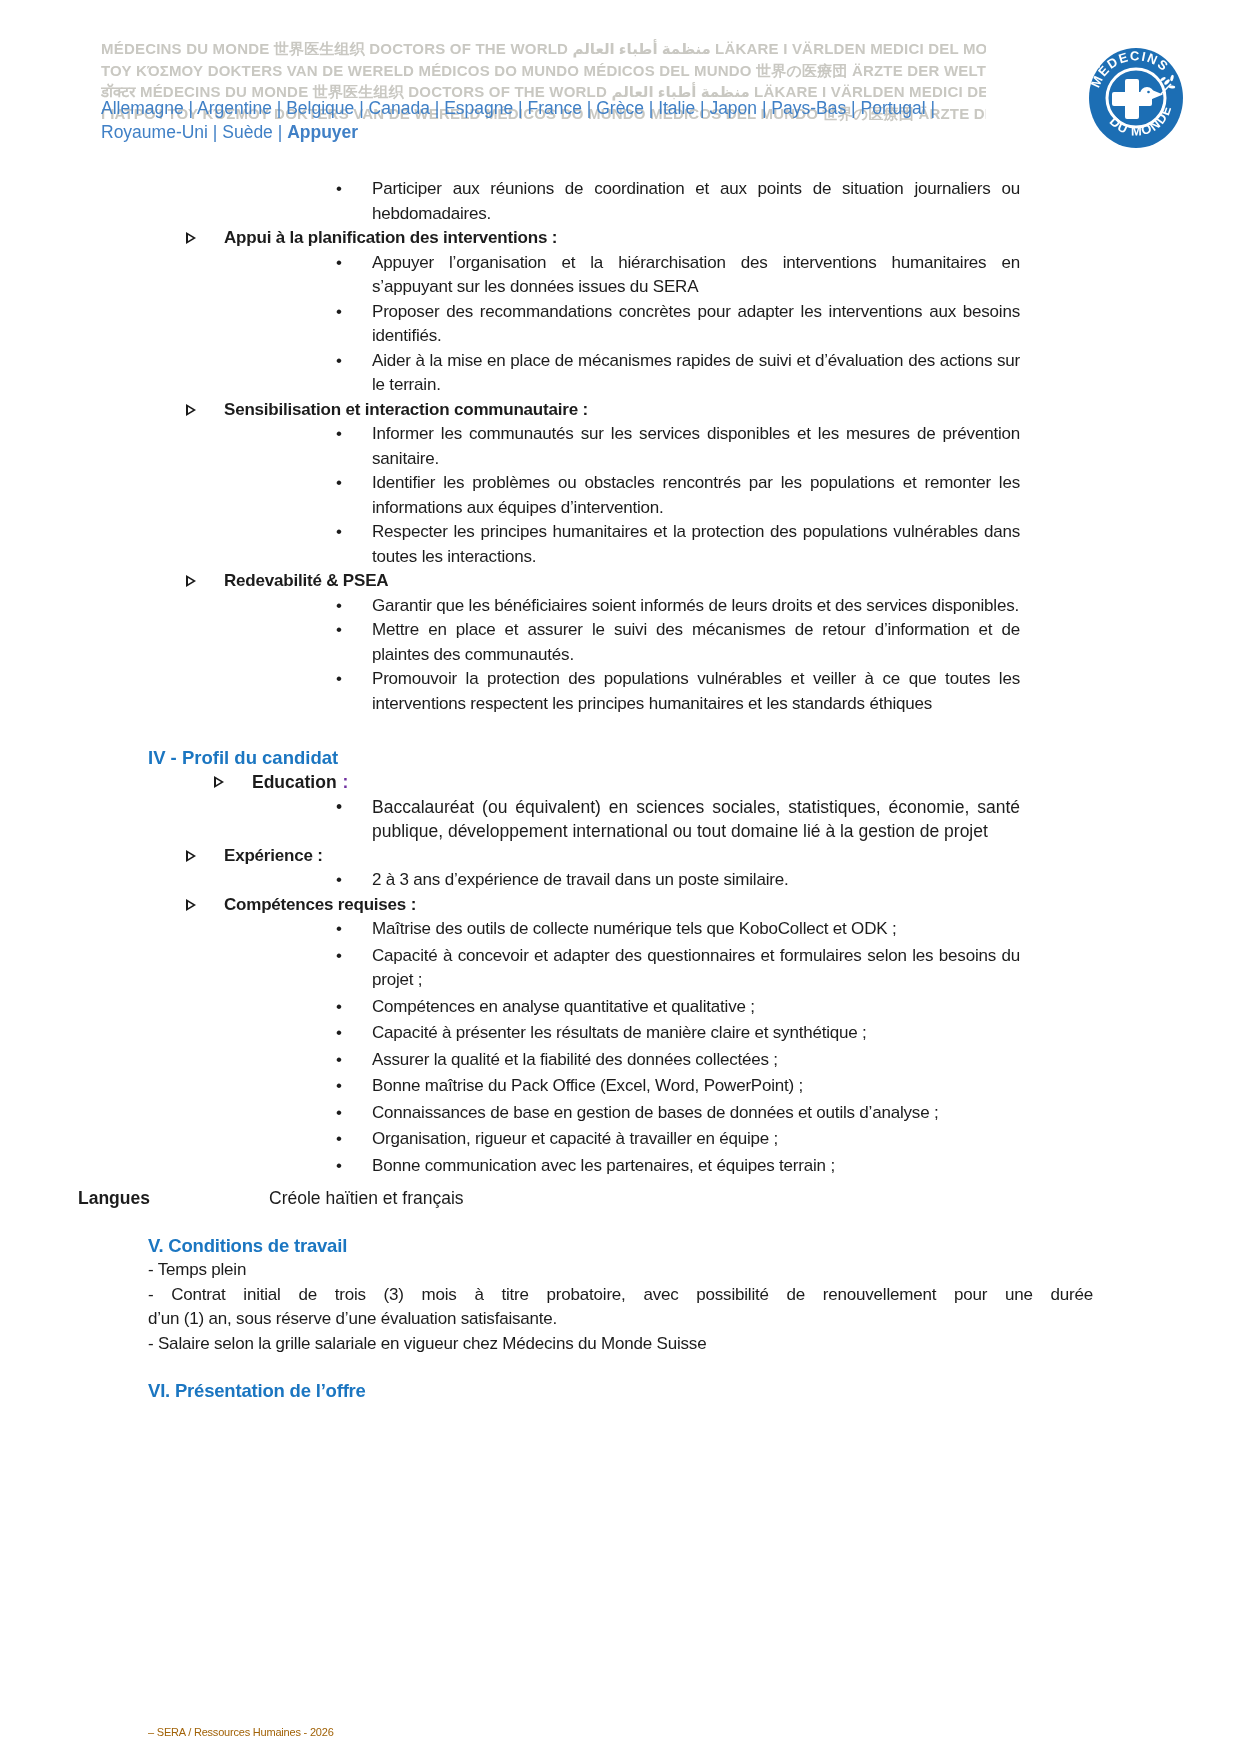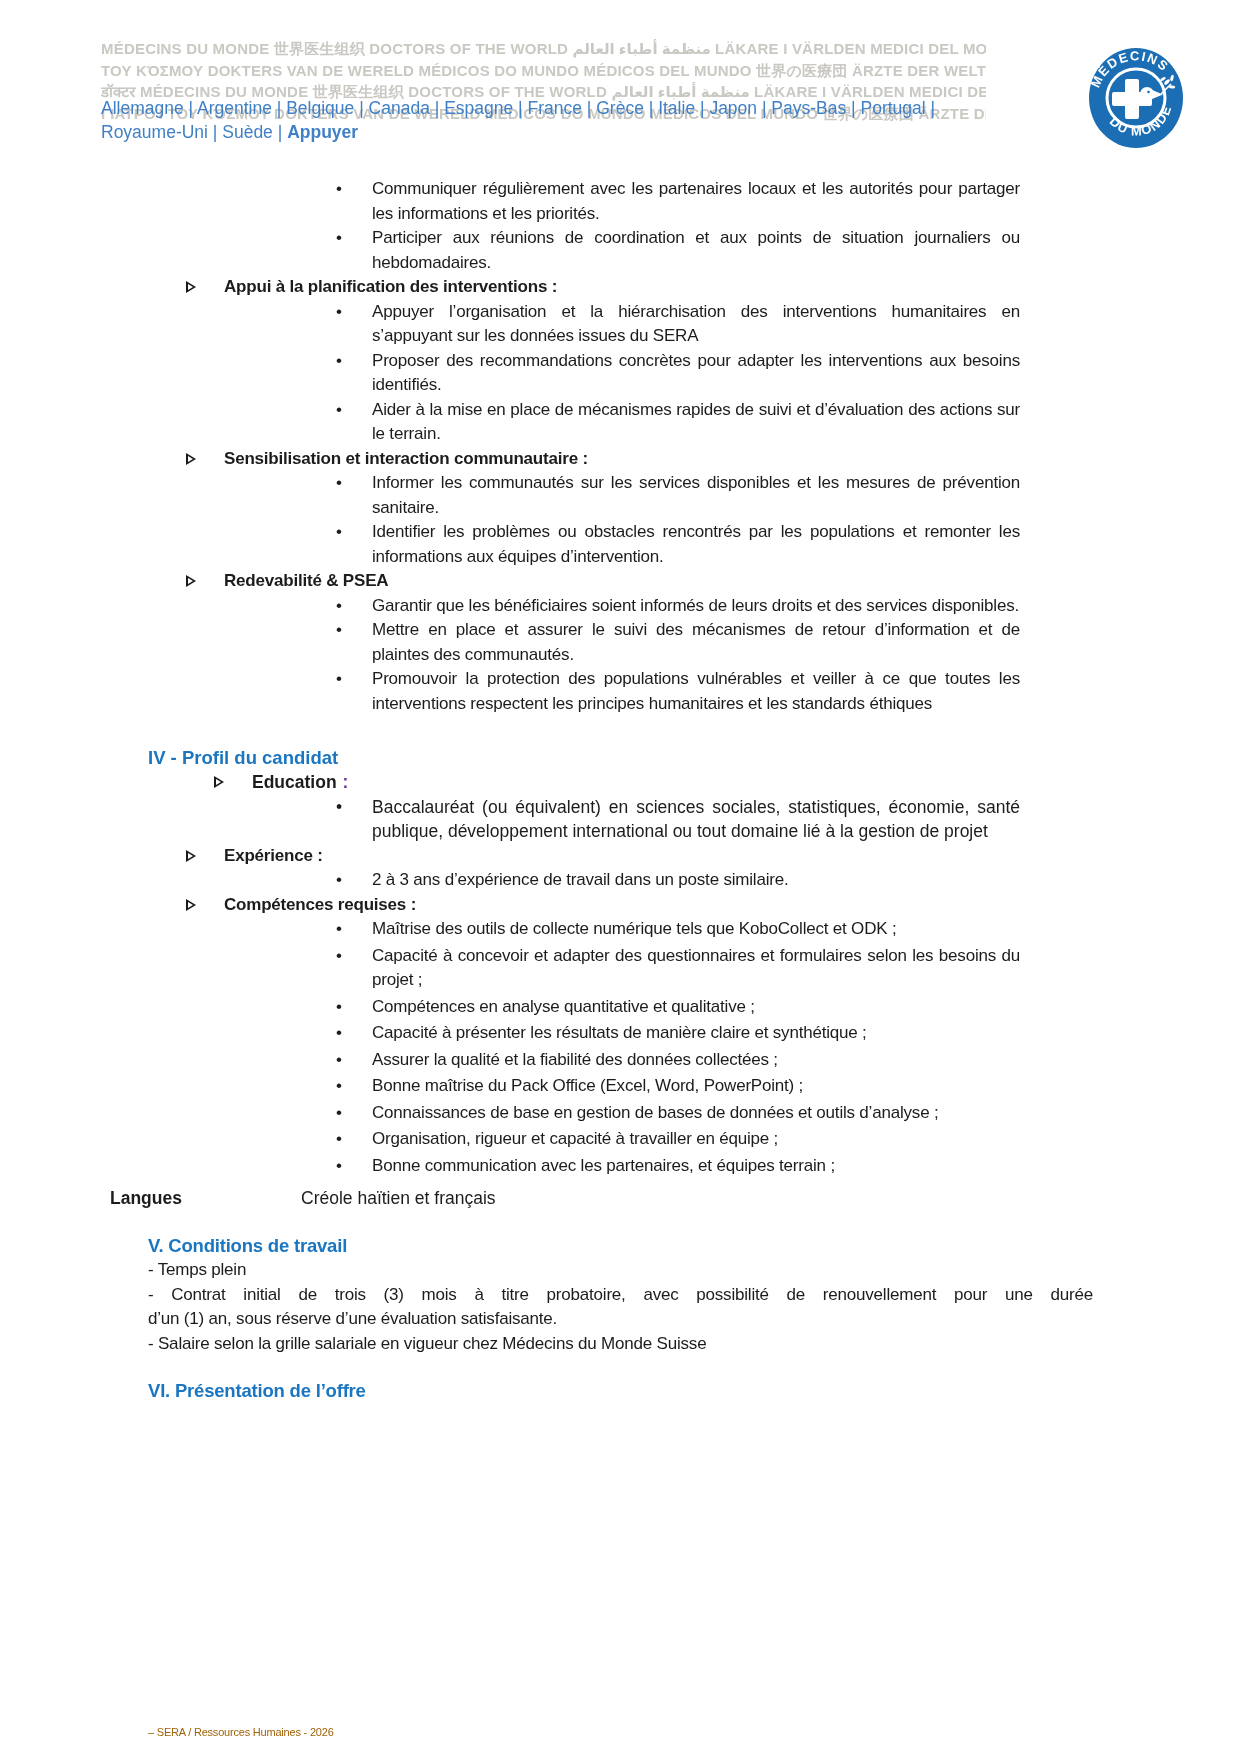--- a/index.html
+++ b/index.html
@@ -29,21 +29,21 @@
   .arrowitem::after{content:"";position:absolute;left:-36px;top:9px;width:0;height:0;
         border-top:3px solid transparent;border-bottom:3px solid transparent;border-left:5px solid #fff;}
   .colon{color:var(--purple,#7030a0);margin-left:6px;font-weight:bold;}
   .sectionH{margin-left:148px;color:var(--accent,#1b76c1);font-weight:bold;font-size:18.5px;line-height:25px;letter-spacing:-0.2px;}
   .sectionH.regular{letter-spacing:0;}
   .mt-iv{margin-top:29px;}
   .mt-v{margin-top:22px;}
   .mt-vi{margin-top:22px;}
   .plain{margin-left:148px;width:945px;text-align:justify;letter-spacing:-0.2px;}
   .jline{display:block;text-align:justify;text-align-last:justify;}
-  .langRow{display:flex;margin-left:110px;margin-top:8px;line-height:25px;letter-spacing:0;font-size:17.5px;}
+  .langRow{display:flex;margin-left:78px;margin-top:8px;line-height:25px;letter-spacing:0;font-size:17.5px;}
   .langRow .lab{font-weight:bold;width:191px;flex:none;}
   .footer{position:absolute;left:148px;top:1726px;font-size:11px;letter-spacing:-0.2px;color:#a16207;}
 </style>
 </head>
 <body>
 
 <div class="page" style="--accent: #1b76c1; --countries: #4080c6; --wm: #c9c8c2; --purple: #7030a0;">
 
   <header>
     <div class="watermark">
@@ -83,31 +83,31 @@
         <ellipse cx="40" cy="-12" rx="3.2" ry="1.5" transform="rotate(5 40 -12)"></ellipse>
         <ellipse cx="40" cy="-21" rx="3.2" ry="1.5" transform="rotate(-75 40 -21)"></ellipse>
         <ellipse cx="31" cy="-20" rx="3" ry="1.4" transform="rotate(-30 31 -20)"></ellipse>
       </g>
       <circle cx="12.5" cy="-6" r="1.3" fill="#1c6eb4"></circle>
     </svg>
   </header>
 
   <main>
 
-    <p class="bullet">Communiquer régulièrement avec les partenaires locaux et les autorités pour partager les informations et les priorités.</p>
     <p class="bullet">Participer aux réunions de coordination et aux points de situation journaliers ou hebdomadaires.</p>
 
     <p class="arrowitem">Appui à la planification des interventions :</p>
     <p class="bullet">Appuyer l’organisation et la hiérarchisation des interventions humanitaires en s’appuyant sur les données issues du SERA</p>
     <p class="bullet">Proposer des recommandations concrètes pour adapter les interventions aux besoins identifiés.</p>
     <p class="bullet">Aider à la mise en place de mécanismes rapides de suivi et d’évaluation des actions sur le terrain.</p>
 
     <p class="arrowitem">Sensibilisation et interaction communautaire :</p>
     <p class="bullet">Informer les communautés sur les services disponibles et les mesures de prévention sanitaire.</p>
     <p class="bullet">Identifier les problèmes ou obstacles rencontrés par les populations et remonter les informations aux équipes d’intervention.</p>
+    <p class="bullet">Respecter les principes humanitaires et la protection des populations vulnérables dans toutes les interactions.</p>
 
     <p class="arrowitem">Redevabilité &amp; PSEA</p>
     <p class="bullet">Garantir que les bénéficiaires soient informés de leurs droits et des services disponibles.</p>
     <p class="bullet">Mettre en place et assurer le suivi des mécanismes de retour d’information et de plaintes des communautés.</p>
     <p class="bullet">Promouvoir la protection des populations vulnérables et veiller à ce que toutes les interventions respectent les principes humanitaires et les standards éthiques</p>
 
     <p class="sectionH regular mt-iv">IV - Profil du candidat</p>
 
     <p class="arrowitem edu"><span>Education</span><span class="colon">:</span></p>
     <p class="bullet regular">Baccalauréat (ou équivalent) en sciences sociales, statistiques, économie, santé publique, développement international ou tout domaine lié à la gestion de projet</p>

